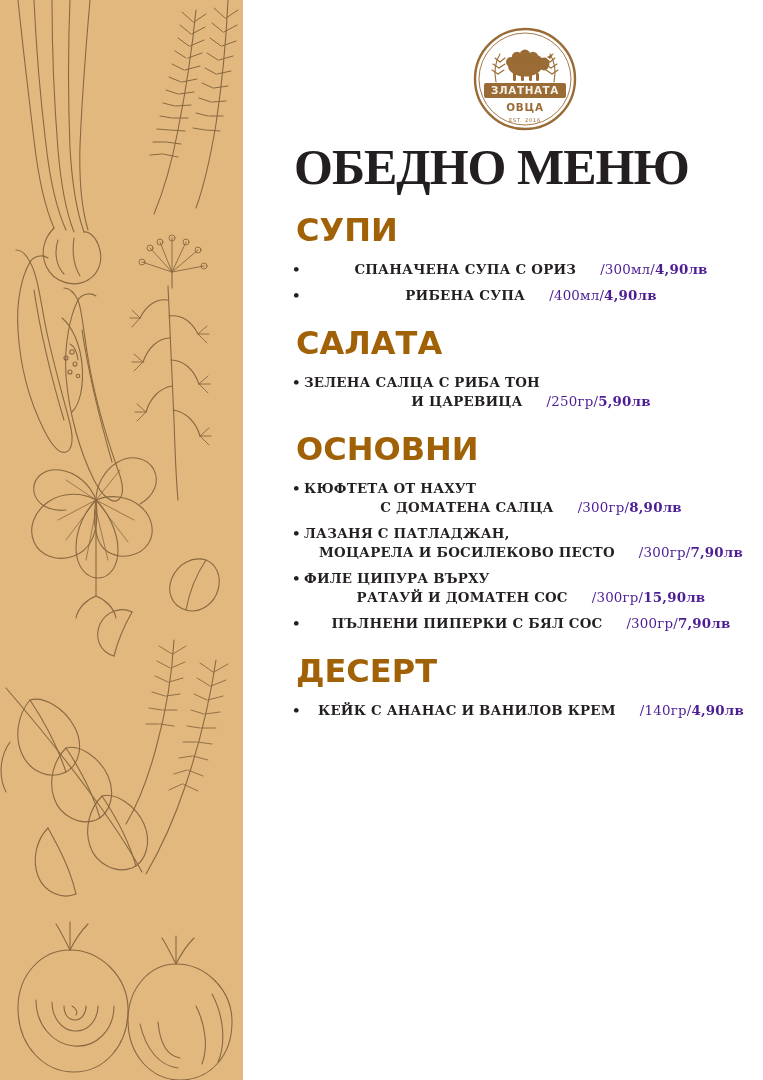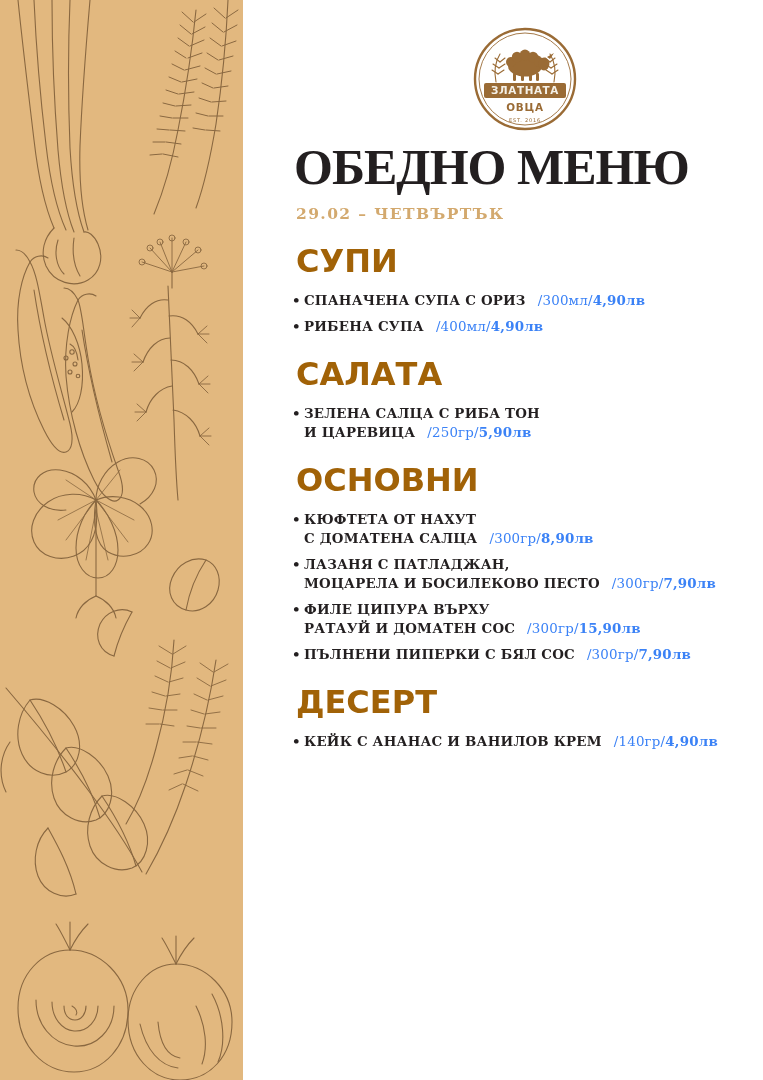--- a/index.html
+++ b/index.html
@@ -114,29 +114,29 @@
   }
   .item-body {
     display: block;
   }
   .name-line {
     display: block;
   }
   .price-row {
     display: flex;
     align-items: baseline;
-    justify-content: flex-start;
-    gap: 12px;
+    justify-content: center;
+    gap: 24px;
   }
   .price-row .nm { white-space: nowrap; }
   .price {
     font-family: "DejaVu Serif", serif;
     font-weight: bold;
     font-size: 13.4px;
-    color: #3b82f6;
+    color: #4c1d95;
     white-space: nowrap;
   }
   .price .gram {
     font-weight: normal;
   }
 </style>
 </head>
 <body>
 
 <div class="herb-panel">
@@ -403,21 +403,20 @@
 
         <rect x="12" y="57" width="82" height="15" rx="2" fill="#9a6b35"></rect>
         <text x="53" y="68.4" text-anchor="middle" font-family="DejaVu Sans, sans-serif" font-size="10.4" font-weight="bold" fill="#f5f1e8" letter-spacing="0.6">ЗЛАТНАТА</text>
         <text x="53" y="85" text-anchor="middle" font-family="DejaVu Sans, sans-serif" font-size="10.4" font-weight="bold" fill="#9a6b35" letter-spacing="0.8">ОВЦА</text>
         <text x="53" y="95.5" text-anchor="middle" font-family="DejaVu Sans, sans-serif" font-size="5" fill="#9a6b35" letter-spacing="0.8">EST. 2016</text>
       </svg>
     </div>
   </div>
 
   <h1 class="main-title">ОБЕДНО МЕНЮ</h1>
-  <div class="sub-title">29.02 – ЧЕТВЪРТЪК</div>
 
   <h2 class="section-title">СУПИ</h2>
   <ul class="items">
     <li class="item">
       <span class="bullet">•</span>
       <span class="item-body">
         <span class="price-row">
           <span class="nm">СПАНАЧЕНА СУПА С ОРИЗ</span>
           <span class="price">
             <span class="gram">/300мл/</span><span>4,90лв</span>

